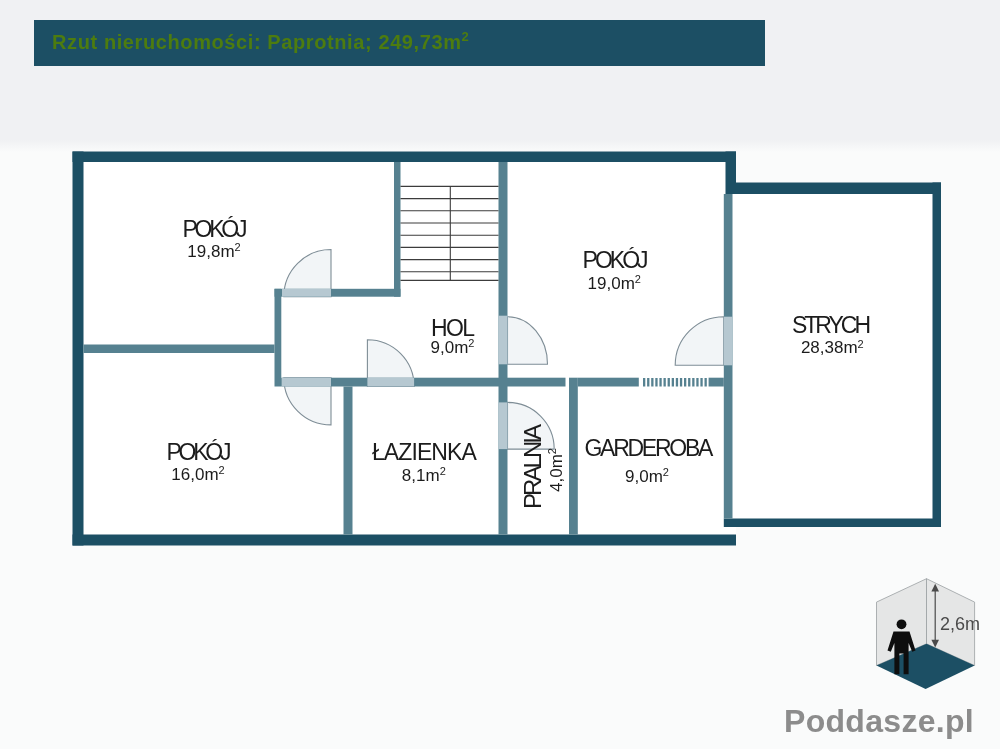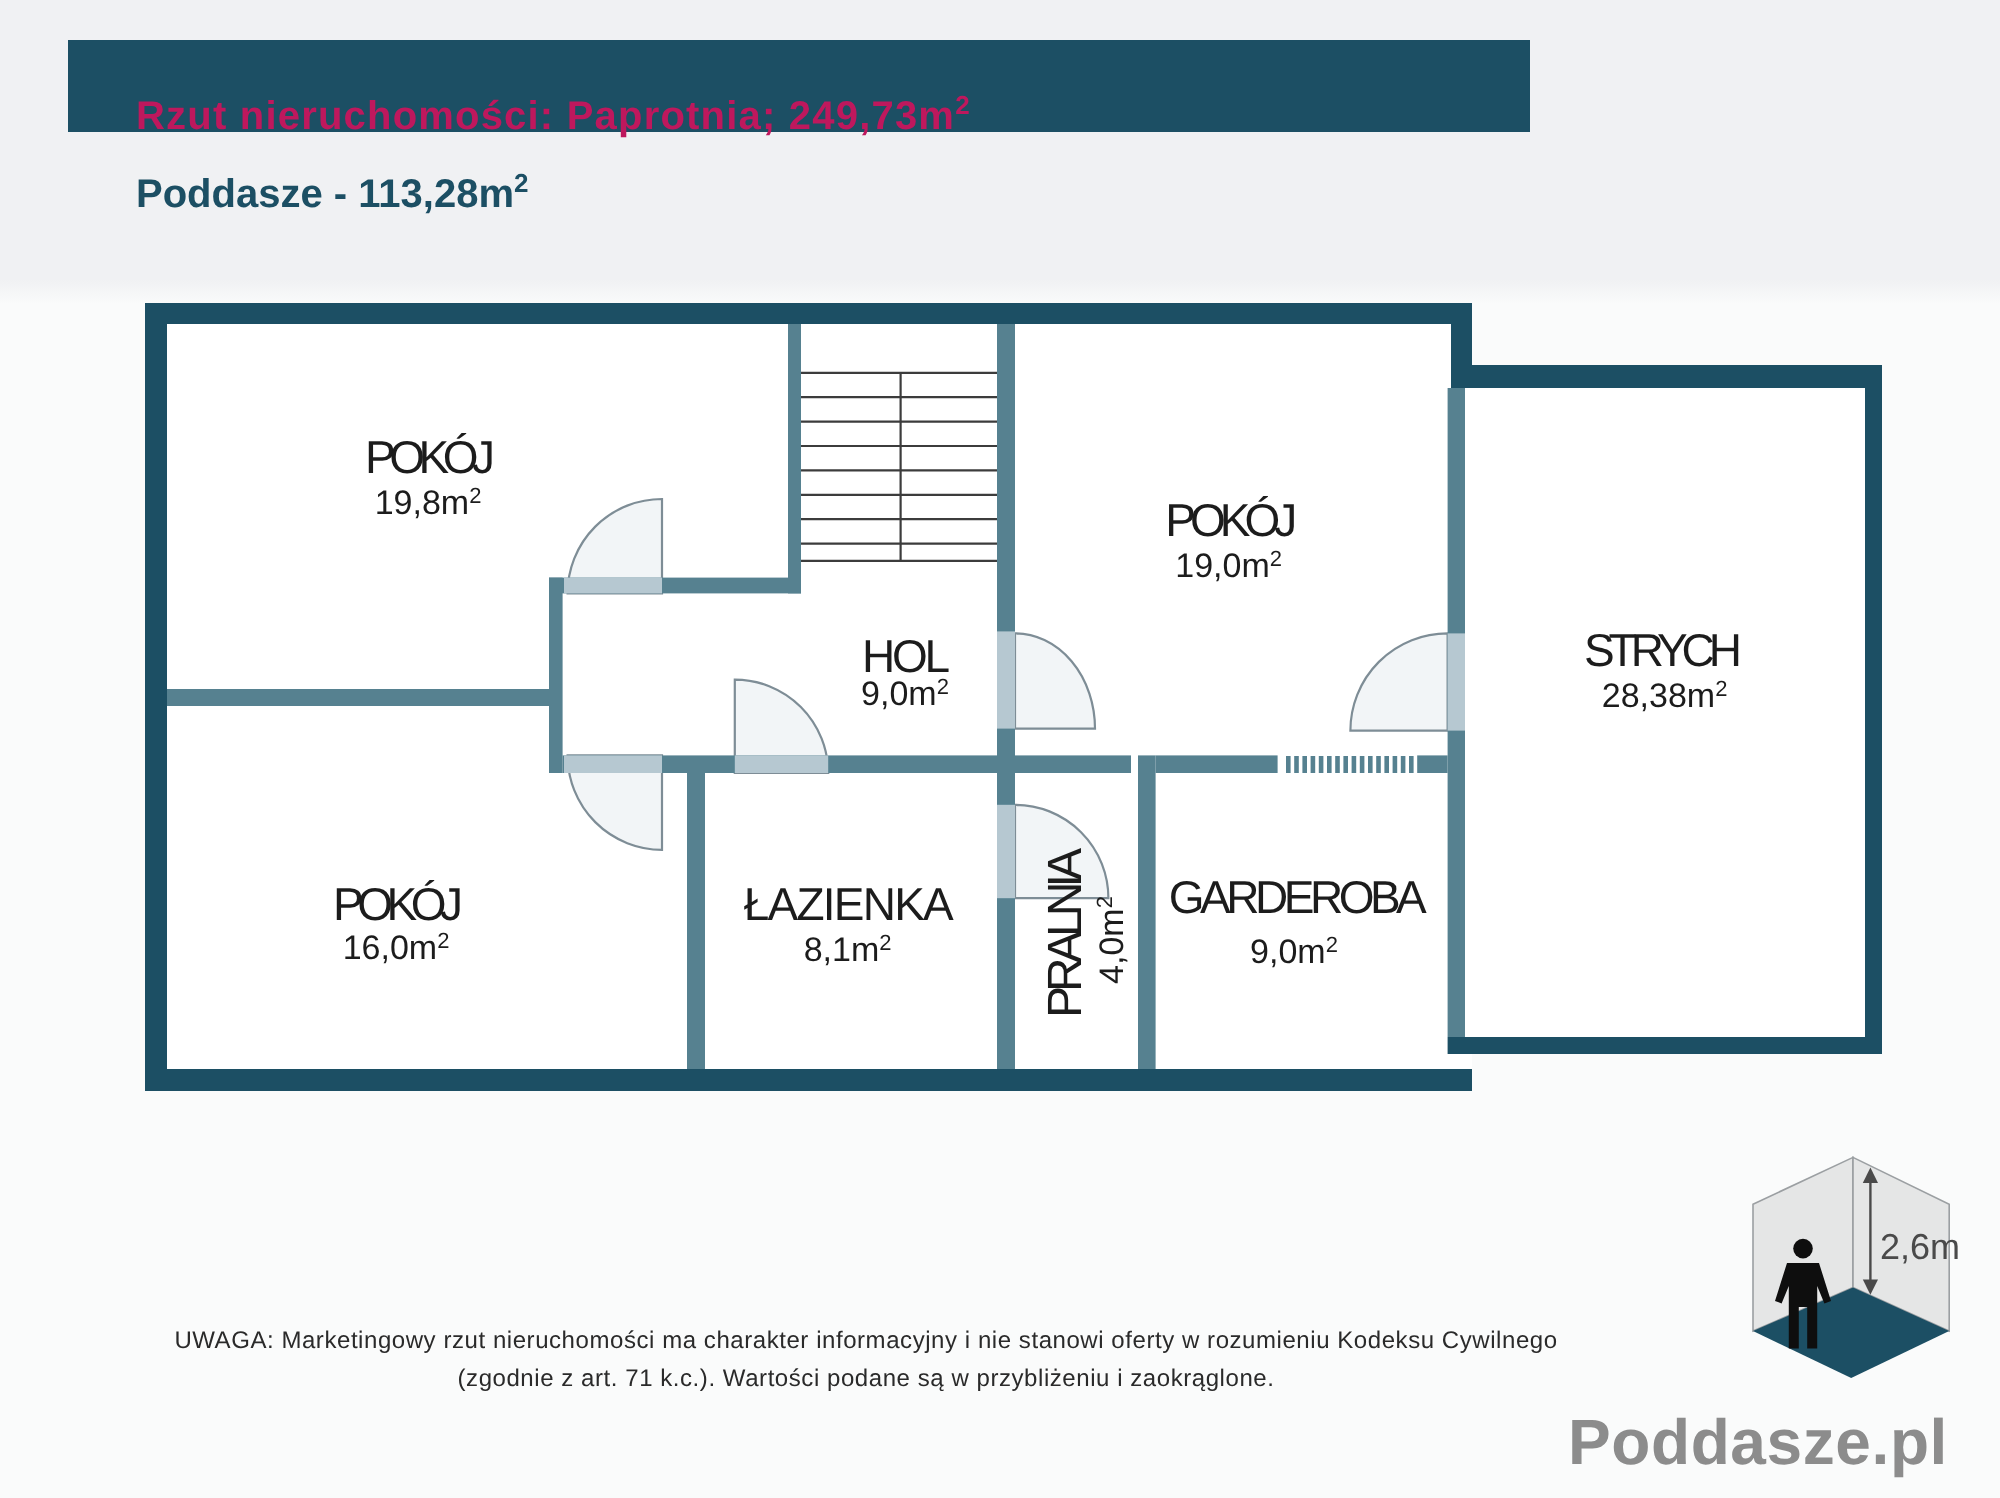--- a/index.html
+++ b/index.html
@@ -4,23 +4,22 @@
 html,body{margin:0;padding:0;background:#fafbfb;}
 #page{position:relative;width:1000px;height:749px;background:#fafbfb;overflow:hidden;font-family:"Liberation Sans",sans-serif;}
 </style></head>
 <body>
 <div id="page">
 
   <div style="position:absolute;left:0;top:0;width:1000px;height:152px;background:linear-gradient(#f0f1f3 140px,#fafbfb 152px);"></div>
 
   <div style="position:absolute;left:34px;top:20px;width:731px;height:46px;background:#1c4f64;"></div>
 
-  <div style="position:absolute;left:68px;top:29px;color:#be185d;font-size:20px;font-weight:bold;letter-spacing:0.6px;margin-top:16px;">Rzut nieruchomości: Paprotnia; 249,73m<sup style="font-size:13px;">2</sup></div>
+  <div style="position:absolute;left:52px;top:29px;color:#4d7c0f;font-size:20px;font-weight:bold;letter-spacing:0.6px;">Rzut nieruchomości: Paprotnia; 249,73m<sup style="font-size:13px;">2</sup></div>
 
-  <div style="position:absolute;left:68px;top:84px;color:#1c4f64;font-size:20px;font-weight:bold;">Poddasze - 113,28m<sup style="font-size:13px;">2</sup></div>
 
   <svg width="1000" height="749" viewBox="0 0 1000 749" style="position:absolute;left:0;top:0;">
 
     <rect x="72.5" y="151.5" width="663.5" height="394" fill="#ffffff"></rect>
 
     <rect x="723.8" y="182.5" width="217.2" height="344.5" fill="#ffffff"></rect>
 
     <g>
         <path d="M331,296.7 L283.8,296.7 A47.2,47.2 0 0 1 331,249.5 Z" fill="#f2f5f7" stroke="#7e8d96" stroke-width="1.1"></path>
       </g>
@@ -157,16 +156,15 @@
       <g stroke="#4a4a4a" stroke-width="1.2" fill="#4a4a4a">
         <line x1="935.2" y1="588" x2="935.2" y2="643"></line>
         <path d="M935.2,583.8 L931.4,591.5 L939,591.5 Z" stroke="none"></path>
         <path d="M935.2,647.4 L931.4,639.7 L939,639.7 Z" stroke="none"></path>
       </g>
 
       <text x="940" y="629.5" font-size="18" fill="#4a4a4a">2,6m</text>
     </g>
   </svg>
 
-  <div style="position:absolute;left:0;top:661px;width:866px;text-align:center;font-size:12px;color:#2a2a2a;line-height:19.4px;letter-spacing:0.28px;">UWAGA: Marketingowy rzut nieruchomości ma charakter informacyjny i nie stanowi oferty w rozumieniu Kodeksu Cywilnego<br>(zgodnie z art. 71 k.c.). Wartości podane są w przybliżeniu i zaokrąglone.</div>
 
   <div style="position:absolute;left:784px;top:703px;font-size:32px;color:#8c8c8c;letter-spacing:0.3px;font-weight:bold;">Poddasze.pl</div>
 </div>
 
 </body></html>

